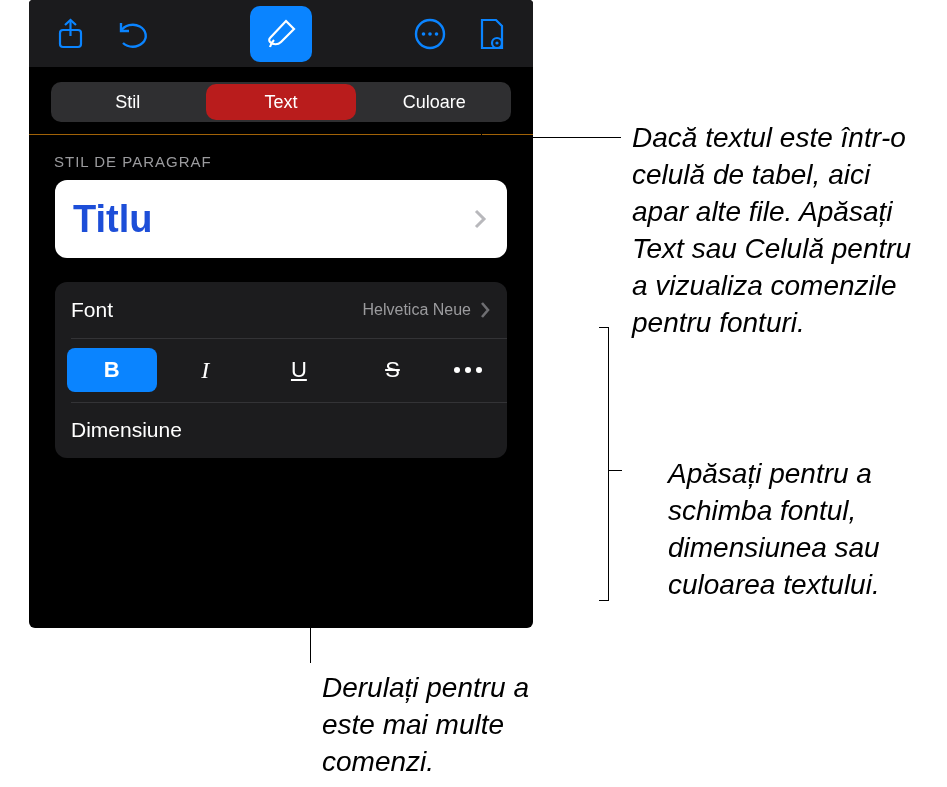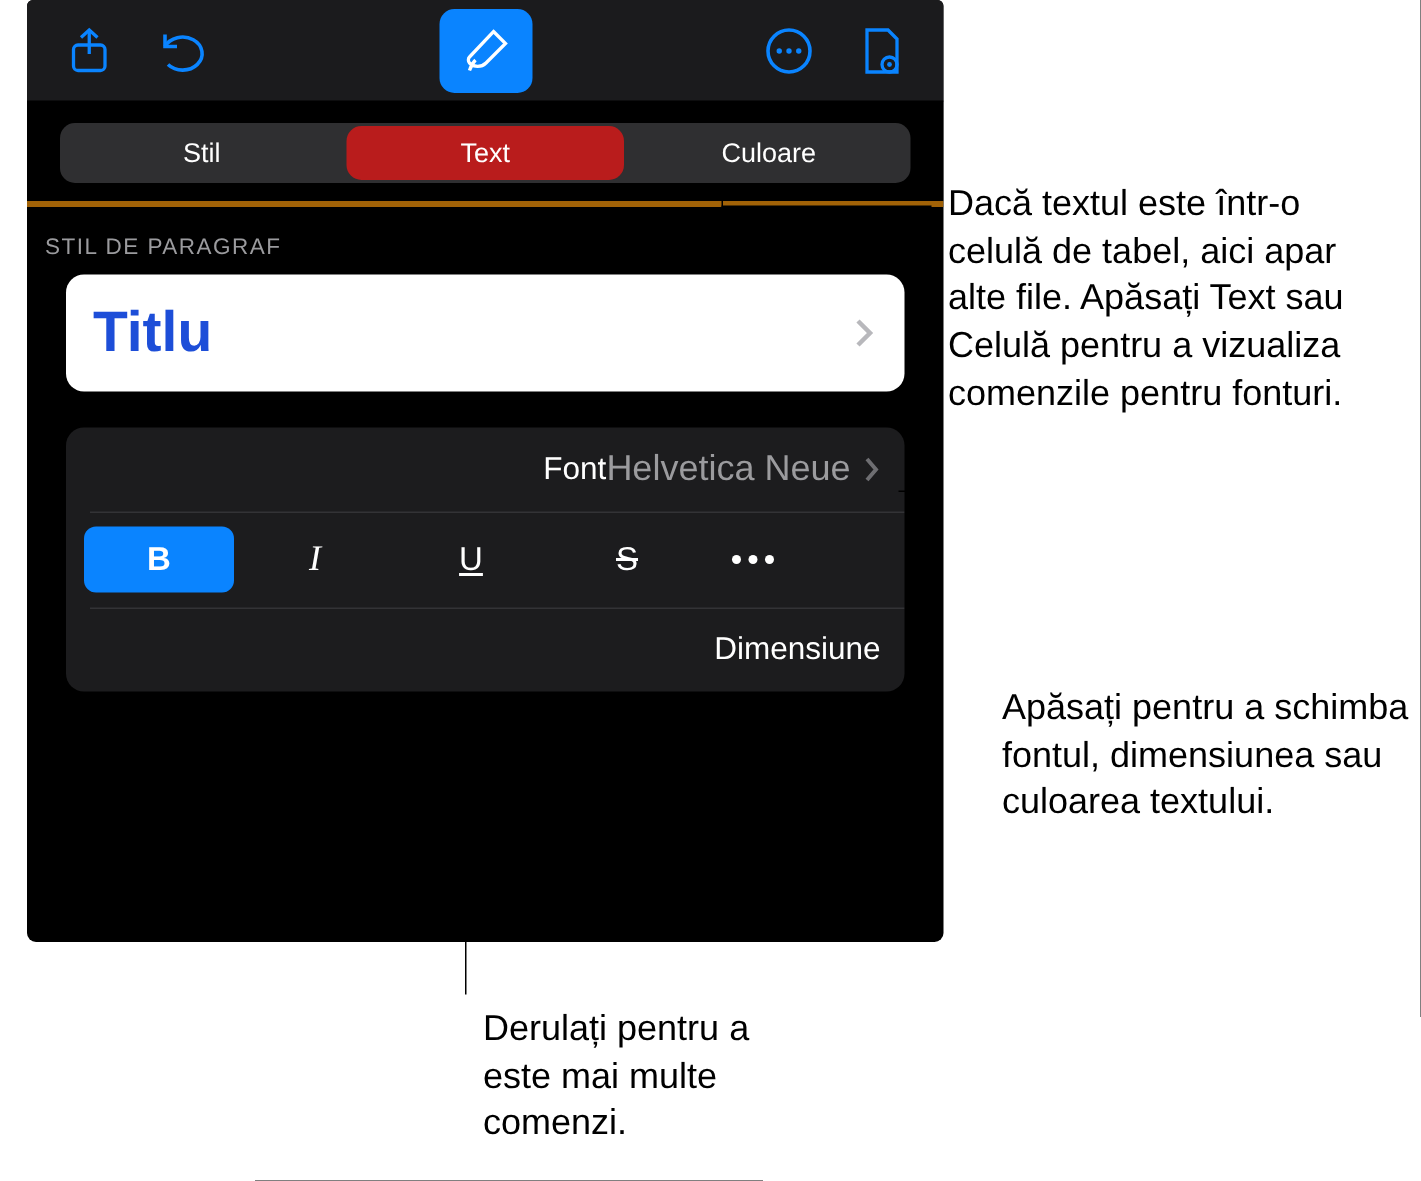--- a/index.html
+++ b/index.html
@@ -7,23 +7,23 @@
     margin: 0;
     font-family: -apple-system, "Helvetica Neue", Helvetica, Arial, sans-serif;
     background: #fff;
     width: 947px;
     height: 787px;
     position: relative;
   }
   
   .panel {
     position: absolute;
-    left: 18px;
+    left: 29px;
     top: 0;
-    width: 611px;
+    width: 504px;
     height: 628px;
     background: #000;
     border-radius: 4px 4px 6px 6px;
     color: #fff;
     overflow: hidden;
   }
   
   .toolbar {
     height: 68px;
     background: #1b1b1d;
@@ -67,25 +67,25 @@
     font-size: 18px;
     color: #fff;
     border-radius: 10px;
     margin: 2px;
   }
   .seg-item.active {
     background: #b91c1c;
   }
   
   .section-label {
-    padding: 4px 30px 10px 12px;
+    padding: 4px 30px 10px 25px;
     font-size: 15px;
     letter-spacing: 1px;
     color: #9b9b9e;
-    border-top: 4px solid #a16207;
+    border-top: 1px solid #a16207;
     padding-top: 18px;
   }
   
   .style-picker {
     margin: 0 26px 24px 26px;
     background: #fff;
     color: #1d4ed8;
     border-radius: 12px;
     height: 78px;
     display: flex;
@@ -100,36 +100,36 @@
   
   .group {
     margin: 0 26px;
     background: #1c1c1e;
     border-radius: 12px;
     overflow: hidden;
   }
   .row {
     display: flex;
     align-items: center;
-    justify-content: flex-end;
+    justify-content: space-between;
     padding: 0 16px;
     min-height: 56px;
     position: relative;
   }
   .row + .row::before,
   .brow::before,
   .row.after-b::before {
     content: "";
     position: absolute;
     left: 16px; right: 0; top: 0;
     height: 1px;
     background: #333336;
   }
   .row-label { font-size: 21px; color: #fff; }
-  .row-val { font-size: 24px; color: #9b9b9e; padding-right: 8px; }
+  .row-val { font-size: 16px; color: #9b9b9e; padding-right: 8px; }
   .chev {
     color: #6e6e72;
     flex-shrink: 0;
   }
   .row-right { display:flex; align-items:center; }
   
   .brow {
     display: flex;
     align-items: center;
     padding: 10px 10px;
@@ -176,23 +176,24 @@
   }
   .step-sep { width:1px;height:24px;background:#555; }
   
   .swatch {
     width:150px;height:30px;border-radius:7px;background:#000;
     border:1px solid #434345; margin-right:10px;
   }
   
   .callout {
     position:absolute;
-    font-size:24px;
+    font-size:28px;
     line-height:1.32;
     color:#000;
+    font-style:italic;
   }
   .leader {
     position:absolute;
     background:#000;
   }
 </style>
 </head>
 <body>
 
 <div class="panel">

